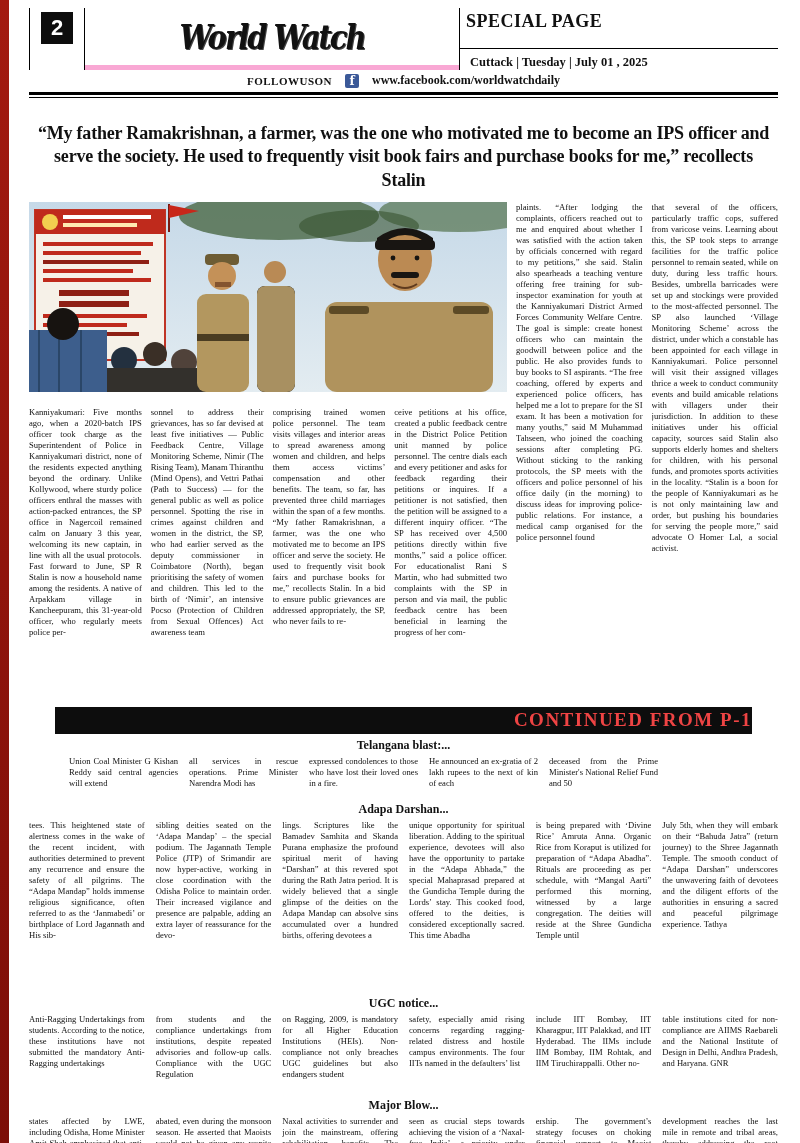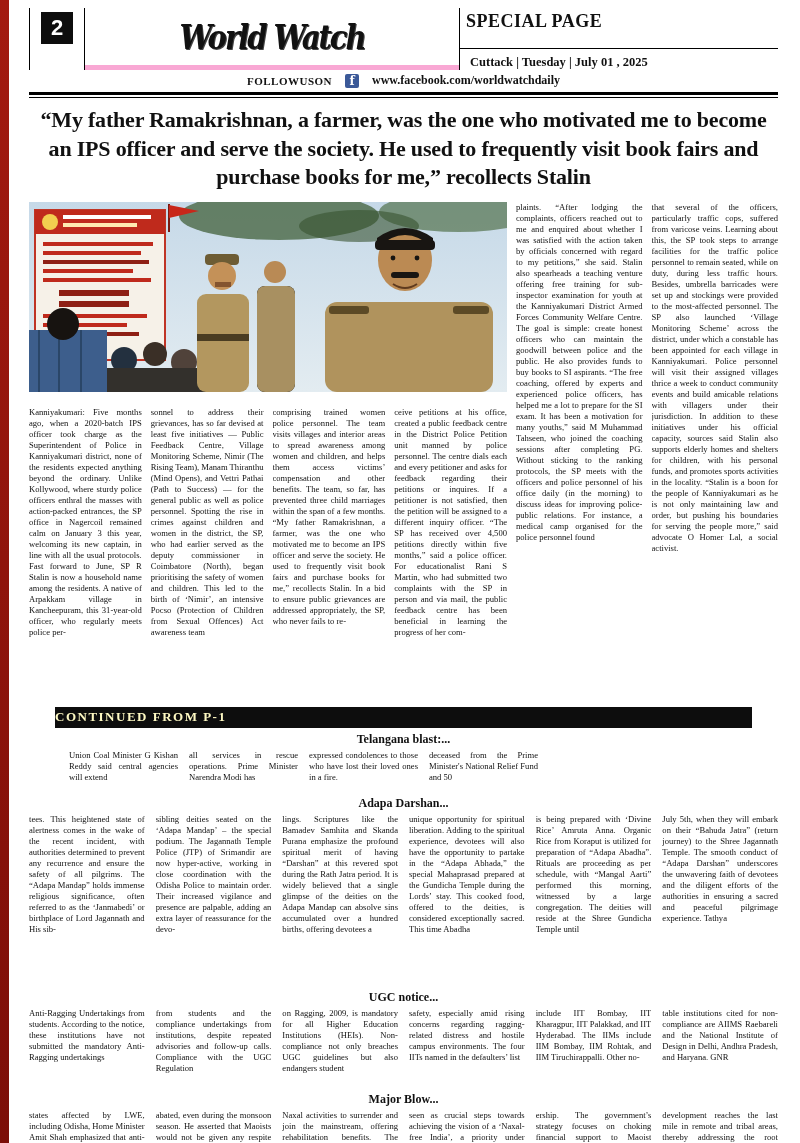--- a/index.html
+++ b/index.html
@@ -31,34 +31,34 @@
   .follow-row{display:flex;align-items:center;justify-content:center;gap:13px;
     padding:3px 0 4px;border-top:0;}
   .follow-label{font-weight:bold;font-size:11px;letter-spacing:.5px;}
   .fb-icon{width:14px;height:14px;background:#3b5998;color:#fff;border-radius:2px;
     display:inline-flex;align-items:center;justify-content:center;
     font-family:"DejaVu Serif",serif;font-weight:bold;font-size:12px;line-height:1;}
   .fb-url{font-weight:bold;font-size:12px;}
   .double-rule{border-top:3px solid #000;border-bottom:1px solid #000;height:2px;}
 
   
-  .headline{font-weight:bold;font-size:22px;line-height:1.3;text-align:center;
-    margin:8px 2px 10px;letter-spacing:-.2px;}
+  .headline{font-weight:bold;font-size:18px;line-height:1.3;text-align:center;
+    margin:24px 2px 10px;letter-spacing:-.2px;}
 
   
   .story{display:flex;gap:9px;}
   .story-left{width:478px;flex:0 0 auto;}
   .photo{width:478px;height:190px;overflow:hidden;background:#c9dce9;}
   .cols4{display:grid;grid-template-columns:repeat(4,1fr);gap:0 9px;height:293px;margin-top:15px;}
   .story-right{flex:1;display:grid;grid-template-columns:repeat(2,1fr);gap:0 9px;height:488px;}
   .col{font-size:8.6px;line-height:11px;text-align:justify;overflow:hidden;}
 
   
-  .continued-banner{background:#0d0d0d;color:#fef9c3;text-align:left;font-weight:bold;
-    font-size:13px;letter-spacing:1.5px;padding:2px 0 3px;margin:7px 26px 2px;}
+  .continued-banner{background:#0d0d0d;color:#ef4444;text-align:right;font-weight:bold;
+    font-size:19px;letter-spacing:1.5px;padding:2px 0 3px;margin:7px 26px 2px;}
   .section-heading{text-align:center;font-weight:bold;font-size:12px;margin:4px 0 3px;}
   .cols6{display:grid;grid-template-columns:repeat(6,1fr);gap:0 11px;}
 </style>
 </head>
 <body>
 
 <div class="red-strip"></div>
 
 <div class="page-inner">
 
@@ -169,20 +169,21 @@
   </div>
 
   <div class="continued-banner">CONTINUED FROM P-1</div>
 
   <div class="section">
     <div class="section-heading">Telangana blast:...</div>
     <div class="cols6" style="height:42px;margin-left:40px;">
       <div class="col">Union Coal Minister G Kishan Reddy said central agencies will extend</div>
       <div class="col">all services in rescue operations. Prime Minister Narendra Modi has</div>
       <div class="col">expressed condolences to those who have lost their loved ones in a fire.</div>
+      <div class="col">He announced an ex-gratia of 2 lakh rupees to the next of kin of each</div>
       <div class="col">deceased from the Prime Minister's National Relief Fund and 50</div>
     </div>
   </div>
 
   <div class="section">
     <div class="section-heading">Adapa Darshan...</div>
     <div class="cols6" style="height:172px;">
       <div class="col">tees. This heightened state of alertness comes in the wake of the recent incident, with authorities determined to prevent any recurrence and ensure the safety of all pilgrims. The “Adapa Mandap” holds immense religious significance, often referred to as the ‘Janmabedi’ or birthplace of Lord Jagannath and His sib-</div>
       <div class="col">sibling deities seated on the ‘Adapa Mandap’ – the special podium. The Jagannath Temple Police (JTP) of Srimandir are now hyper-active, working in close coordination with the Odisha Police to maintain order. Their increased vigilance and presence are palpable, adding an extra layer of reassurance for the devo-</div>
       <div class="col">lings. Scriptures like the Bamadev Samhita and Skanda Purana emphasize the profound spiritual merit of having “Darshan” at this revered spot during the Rath Jatra period. It is widely believed that a single glimpse of the deities on the Adapa Mandap can absolve sins accumulated over a hundred births, offering devotees a</div>

